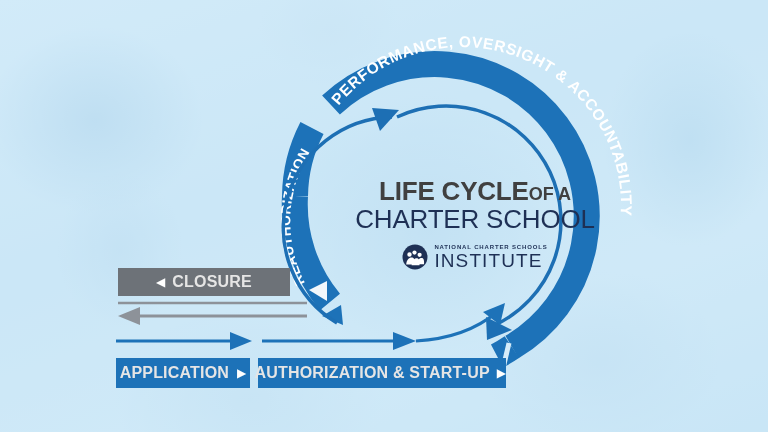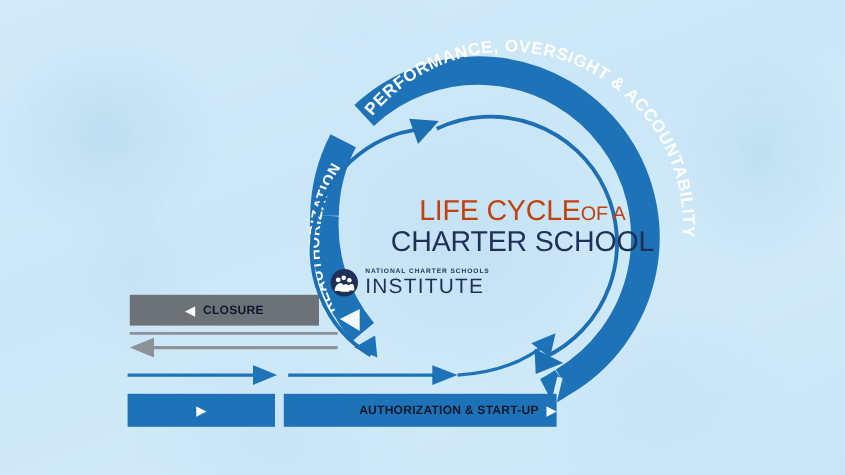--- a/index.html
+++ b/index.html
@@ -62,23 +62,23 @@
   .center-block {
     position: absolute;
     left: 300px;
     top: 178px;
     width: 350px;
     text-align: center;
     pointer-events: none;
   }
   .title-line1 {
     font-family: "Liberation Sans", sans-serif;
-    font-weight: normal;
+    font-weight: bold;
     font-size: 26px;
-    color: #c2410c;
+    color: #404040;
     letter-spacing: -0.2px;
     line-height: 1.06;
     white-space: nowrap;
   }
   .title-line1 .small {
     font-size: 18px;
     letter-spacing: 0px;
   }
   .title-line2 {
     font-family: "Liberation Sans", sans-serif;
@@ -86,21 +86,21 @@
     font-size: 26px;
     color: #1e3055;
     letter-spacing: -0.2px;
     line-height: 1.06;
     white-space: nowrap;
   }
   .logo-row {
     margin-top: 11px;
     display: flex;
     align-items: center;
-    justify-content: flex-start;
+    justify-content: center;
     gap: 6px;
   }
   .logo-mark { flex: 0 0 auto; display:block; }
   .logo-words { text-align: left; line-height: 1; }
   .logo-top {
     font-family: "Liberation Sans", sans-serif;
     font-weight: bold;
     font-size: 6px;
     letter-spacing: 0.85px;
     color: #1e3055;
@@ -118,22 +118,22 @@
   
   .bar {
     position: absolute;
     display: flex;
     align-items: center;
     box-sizing: border-box;
   }
   .bar-label {
     font-family: "Liberation Sans", sans-serif;
     font-weight: bold;
-    color: #0f172a;
-    font-size: 11px;
+    color: #e5e5e5;
+    font-size: 16px;
     letter-spacing: 0.2px;
     white-space: nowrap;
   }
   .bar-caret {
     color: #ffffff;
     font-size: 12px;
     line-height: 1;
   }
   #closure-bar {
     left: 118px; top: 268px;
@@ -267,20 +267,21 @@
       </span>
     </div>
   </div>
 
   <div id="closure-bar" class="bar">
     <span class="bar-caret">◀</span>
     <span class="bar-label">CLOSURE</span>
   </div>
 
   <div id="application-bar" class="bar">
+    <span class="bar-label">APPLICATION</span>
     <span class="bar-caret">▶</span>
   </div>
 
   <div id="authorization-bar" class="bar">
     <span class="bar-label">AUTHORIZATION &amp; START-UP</span>
     <span class="bar-caret">▶</span>
   </div>
 
 </div>
 

